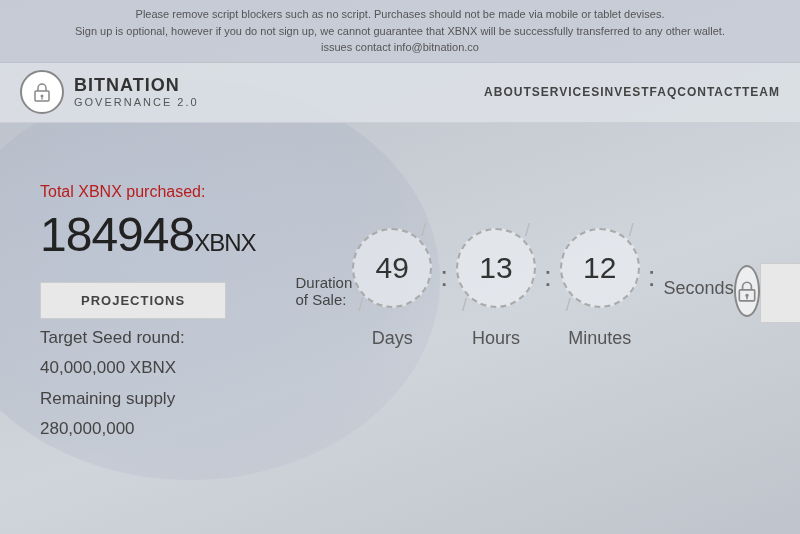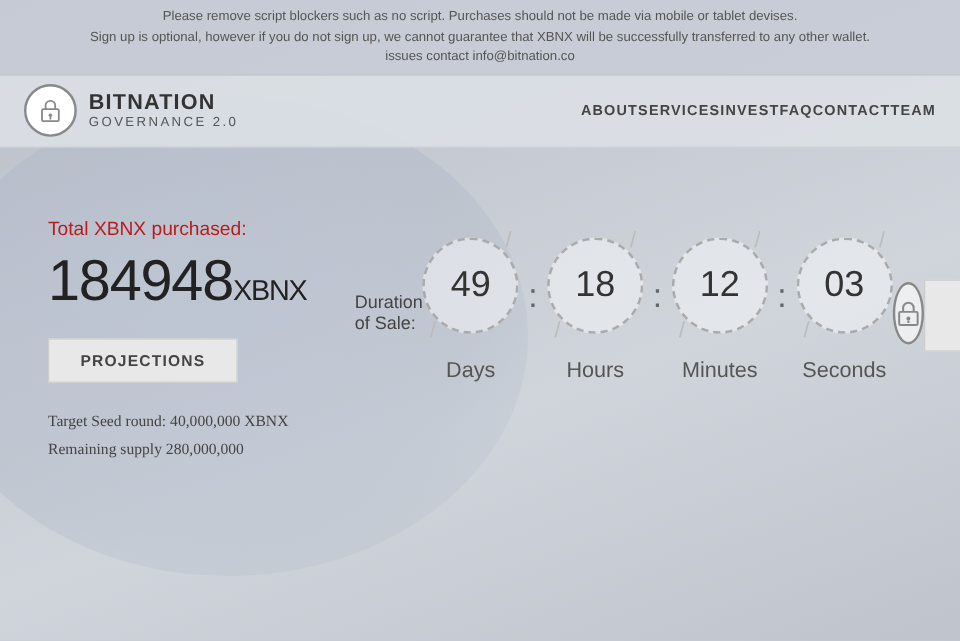--- a/index.html
+++ b/index.html
@@ -149,35 +149,35 @@
 
     .total-amount .unit {
       font-size: 24px;
       font-weight: 400;
       margin-top: 13px;
     }
 
     .projections-btn {
       background: #e8e8e8;
       border: 1px solid #ccc;
-      padding: 10px 26px;
+      padding: 10px 40px;
       font-size: 13px;
       font-weight: bold;
       letter-spacing: 1px;
       color: #444;
       cursor: pointer;
       font-family: Arial, sans-serif;
-      margin-bottom: 20px;
+      margin-bottom: 4px;
     }
 
     .target-info {
-      font-size: 13px;
+      font-size: 17px;
       color: #444;
       line-height: 1.8;
-      font-family: Liberation Serif, serif;
+      font-family: Liberation Sans, sans-serif;
     }
 
     
     .right-panel {
       flex: 1;
       display: flex;
       flex-direction: row;
       align-items: center;
     }
 
@@ -341,31 +341,30 @@
   <div class="right-panel">
     <div class="duration-label">Duration of Sale:</div>
 
     <div class="countdown">
       <div class="countdown-unit">
         <div class="countdown-circle">49</div>
         <span class="countdown-name">Days</span>
       </div>
       <span class="colon-separator">:</span>
       <div class="countdown-unit">
-        <div class="countdown-circle">18</div>
+        <div class="countdown-circle">13</div>
         <span class="countdown-name">Hours</span>
       </div>
       <span class="colon-separator">:</span>
       <div class="countdown-unit">
         <div class="countdown-circle">12</div>
         <span class="countdown-name">Minutes</span>
       </div>
       <span class="colon-separator">:</span>
       <div class="countdown-unit">
-        <div class="countdown-circle">03</div>
         <span class="countdown-name">Seconds</span>
       </div>
     </div>
 
     <div class="lock-circle">
       <svg width="22" height="26" viewBox="0 0 20 22" fill="none" xmlns="http://www.w3.org/2000/svg">
         <rect x="3" y="10" width="14" height="10" rx="1" stroke="#888" stroke-width="1.5" fill="none"></rect>
         <path d="M6 10V7a4 4 0 0 1 8 0v3" stroke="#888" stroke-width="1.5" fill="none"></path>
         <circle cx="10" cy="15" r="1.5" fill="#888"></circle>
         <line x1="10" y1="16.5" x2="10" y2="18.5" stroke="#888" stroke-width="1.5"></line>

